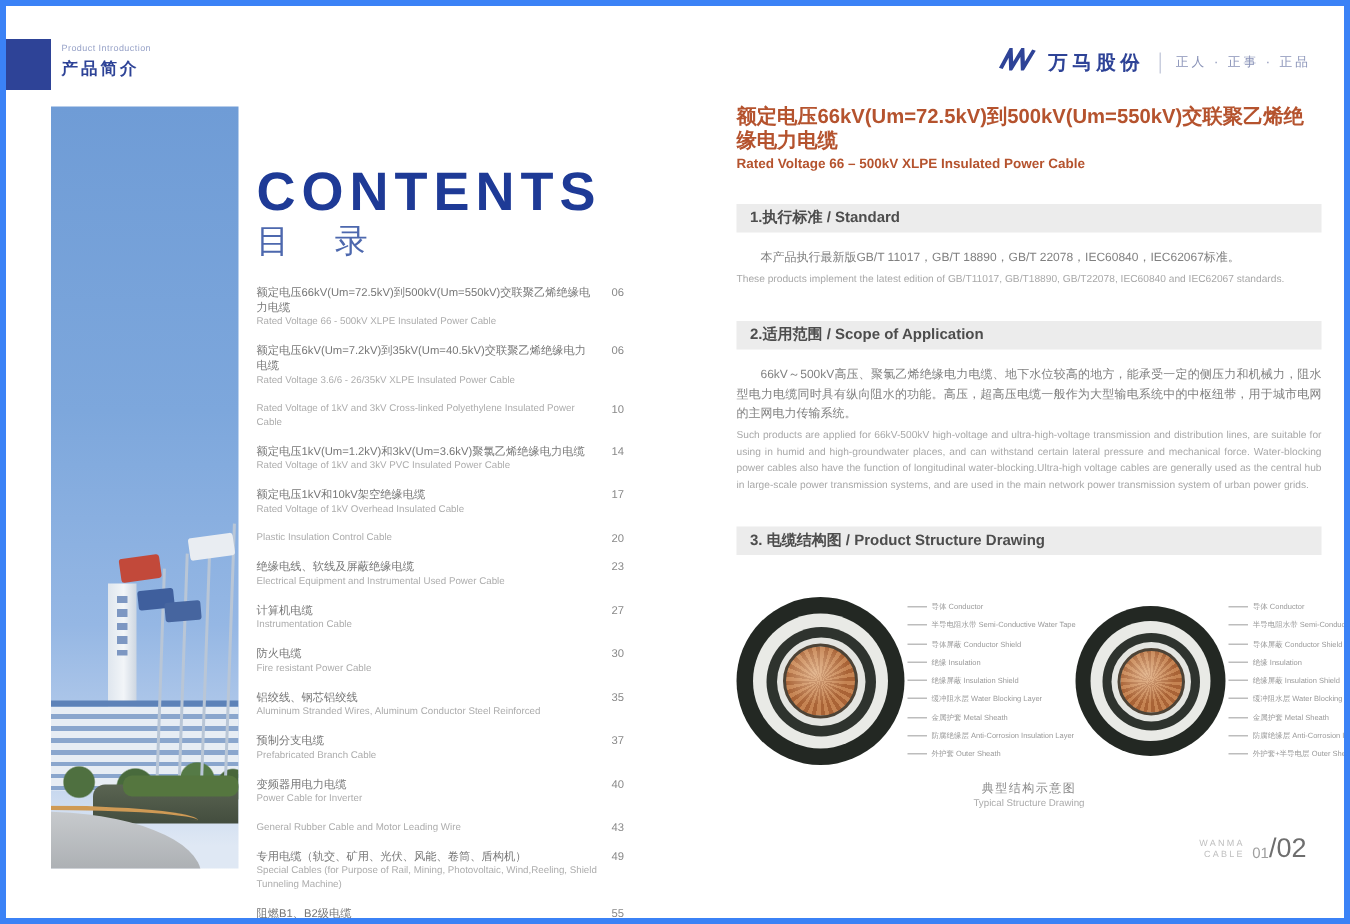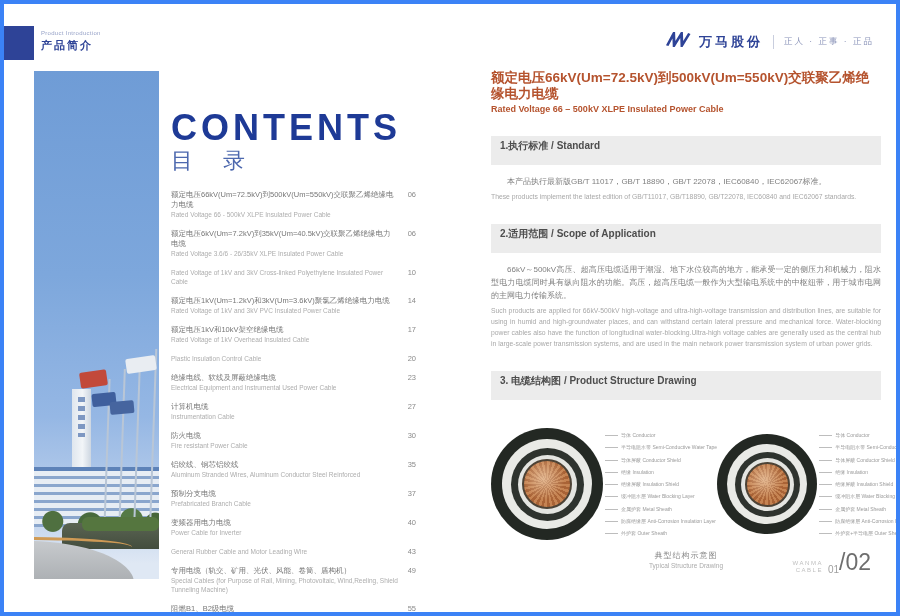--- a/index.html
+++ b/index.html
@@ -50,21 +50,21 @@
   .toc-list { margin-top:16px; }
   .toc-item { position:relative; padding-right:26px; margin-bottom:10px; }
   .toc-zh { font-size:7.5px; color:#777; line-height:10px; }
   .toc-en { font-size:6.5px; color:#adadad; line-height:9px; }
   .toc-pg { position:absolute; right:8px; top:0; font-size:7.5px; color:#8a8a8a; }
 
   
   .article { position:absolute; left:487px; top:66px; width:390px; }
   .a-title-zh { font-size:13.5px; font-weight:bold; color:#b5532e; line-height:16px; }
   .a-title-en { font-size:9px; font-weight:bold; color:#b5532e; margin-top:2px; }
-  .sec-bar { margin-top:22px; background:#ececec; height:29px; line-height:19px; padding-left:9px; font-size:10px; font-weight:bold; color:#4d4d4d; }
+  .sec-bar { margin-top:22px; background:#ececec; height:19px; line-height:19px; padding-left:9px; font-size:10px; font-weight:bold; color:#4d4d4d; }
   .zh-body { margin-top:10px; font-size:8px; color:#808080; line-height:13px; text-indent:2em; text-align:justify; }
   .en-body { margin-top:3px; font-size:6.8px; color:#a8a8a8; line-height:11px; text-align:justify; }
 
   
   .diagrams { display:flex; margin-top:26px; height:116px; }
   .diagram { display:flex; align-items:center; }
   .labels { display:flex; flex-direction:column; justify-content:space-between; height:104px; margin-left:2px; }
   .lbl { font-size:5px; color:#9a9a9a; white-space:nowrap; line-height:6px; }
   .lbl::before { content:""; display:inline-block; width:13px; height:1px; background:#bdbdbd; vertical-align:middle; margin-right:3px; }
   .cable { border-radius:50%; display:flex; align-items:center; justify-content:center; flex:none; }
@@ -80,21 +80,21 @@
       repeating-conic-gradient(#c58352 0deg 7.5deg, #a96336 7.5deg 15deg); }
 
   .caption { margin-top:8px; text-align:center; }
   .caption-zh { font-size:8px; color:#8a8a8a; letter-spacing:1px; }
   .caption-en { font-size:6.5px; color:#ababab; margin-top:1px; }
 
   
   .footer { position:absolute; right:25px; bottom:36px; display:flex; align-items:flex-end; }
   .footer-brand { text-align:right; font-size:6px; line-height:7px; color:#bfbfbf; letter-spacing:1.5px; margin-right:5px; margin-bottom:2px; }
   .pg-cur { font-size:10px; color:#9f9f9f; margin-bottom:1px; }
-  .pg-tot { font-size:23px; color:#6e6e6e; }
+  .pg-tot { font-size:18px; color:#6e6e6e; }
 </style>
 </head>
 <body>
 
 <div class="sheet">
 
   <div class="topbar-block"></div>
   <div class="topbar-titles">
     <div class="topbar-eyebrow">Product Introduction</div>
     <div class="topbar-zh">产品简介</div>
@@ -211,21 +211,21 @@
 
   <div class="article">
     <div class="a-title-zh">额定电压66kV(Um=72.5kV)到500kV(Um=550kV)交联聚乙烯绝缘电力电缆</div>
     <div class="a-title-en">Rated Voltage 66 – 500kV XLPE Insulated Power Cable</div>
 
     <div class="sec-bar">1.执行标准 / Standard</div>
     <p class="zh-body">本产品执行最新版GB/T 11017，GB/T 18890，GB/T 22078，IEC60840，IEC62067标准。</p>
     <p class="en-body">These products implement the latest edition of GB/T11017, GB/T18890, GB/T22078, IEC60840 and IEC62067 standards.</p>
 
     <div class="sec-bar">2.适用范围 / Scope of Application</div>
-    <p class="zh-body">66kV～500kV高压、超高压电缆适用于潮湿、地下水位较高的地方，能承受一定的侧压力和机械力，阻水型电力电缆同时具有纵向阻水的功能。高压，超高压电缆一般作为大型输电系统中的中枢纽带，用于城市电网的主网电力传输系统。</p>
+    <p class="zh-body">66kV～500kV高压、聚氯乙烯绝缘电力电缆、地下水位较高的地方，能承受一定的侧压力和机械力，阻水型电力电缆同时具有纵向阻水的功能。高压，超高压电缆一般作为大型输电系统中的中枢纽带，用于城市电网的主网电力传输系统。</p>
     <p class="en-body">Such products are applied for 66kV-500kV high-voltage and ultra-high-voltage transmission and distribution lines, are suitable for using in humid and high-groundwater places, and can withstand certain lateral pressure and mechanical force. Water-blocking power cables also have the function of longitudinal water-blocking.Ultra-high voltage cables are generally used as the central hub in large-scale power transmission systems, and are used in the main network power transmission system of urban power grids.</p>
 
     <div class="sec-bar">3. 电缆结构图 / Product Structure Drawing</div>
 
     <div class="diagrams">
       <div class="diagram">
         <div class="cable c-big">
           <div class="r1b">
             <div class="r2b">
               <div class="r3b">

